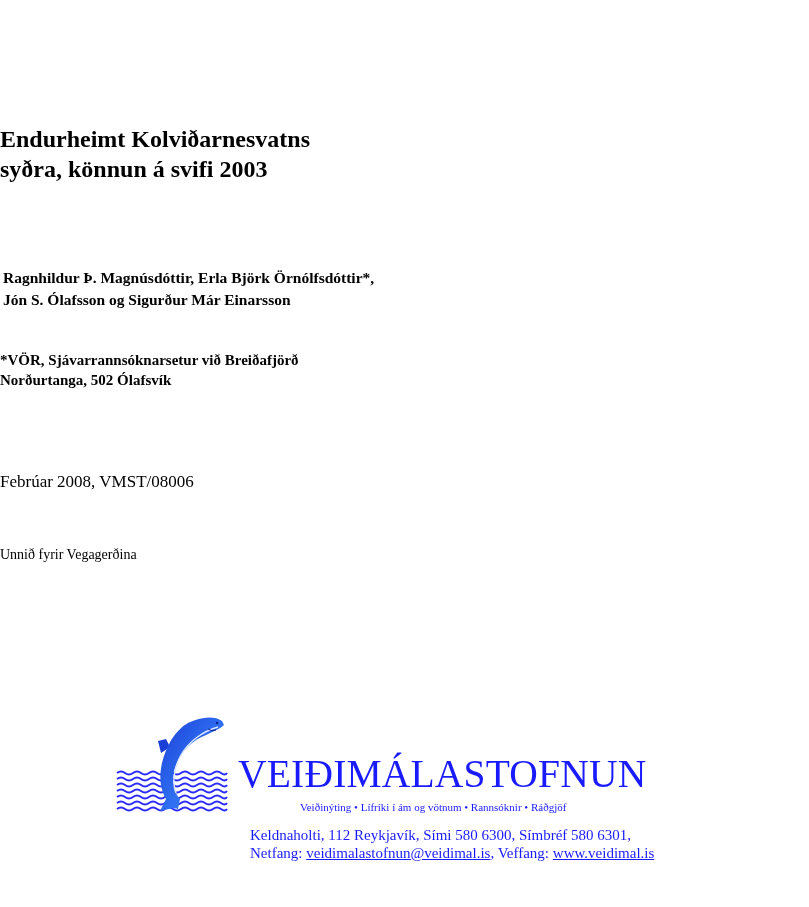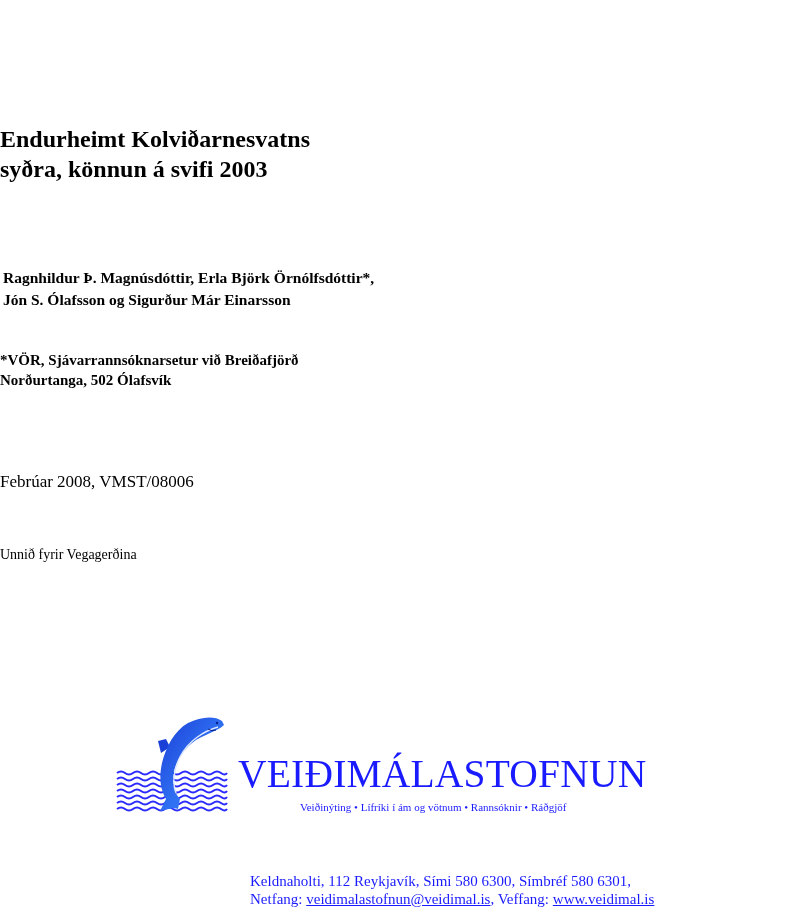--- a/index.html
+++ b/index.html
@@ -30,21 +30,21 @@
   .logo { left: 114px; top: 713px; width: 120px; height: 104px; }
   .brand {
     left: 238px; top: 752px; font-size: 39.5px; color: #1a1aff;
     letter-spacing: 0.2px; line-height: 44px; white-space: nowrap;
   }
   .tagline {
     left: 252px; top: 798px; font-size: 11px; color: #1a1aff;
     line-height: 18px; white-space: nowrap; margin-left: 48px;
   }
   .address {
-    left: 250px; top: 872px; font-size: 15px; color: #1a1aff;
+    left: 250px; top: 826px; font-size: 15px; color: #1a1aff;
     line-height: 18px; white-space: nowrap;
   }
   .address a { color: #1a1aff; text-decoration: underline; font-family: Liberation Serif, serif; }
 </style>
 </head>
 <body>
 
 <div class="abs center title">
   <div>Endurheimt Kolviðarnesvatns</div>
   <div>syðra, könnun á svifi 2003</div>

